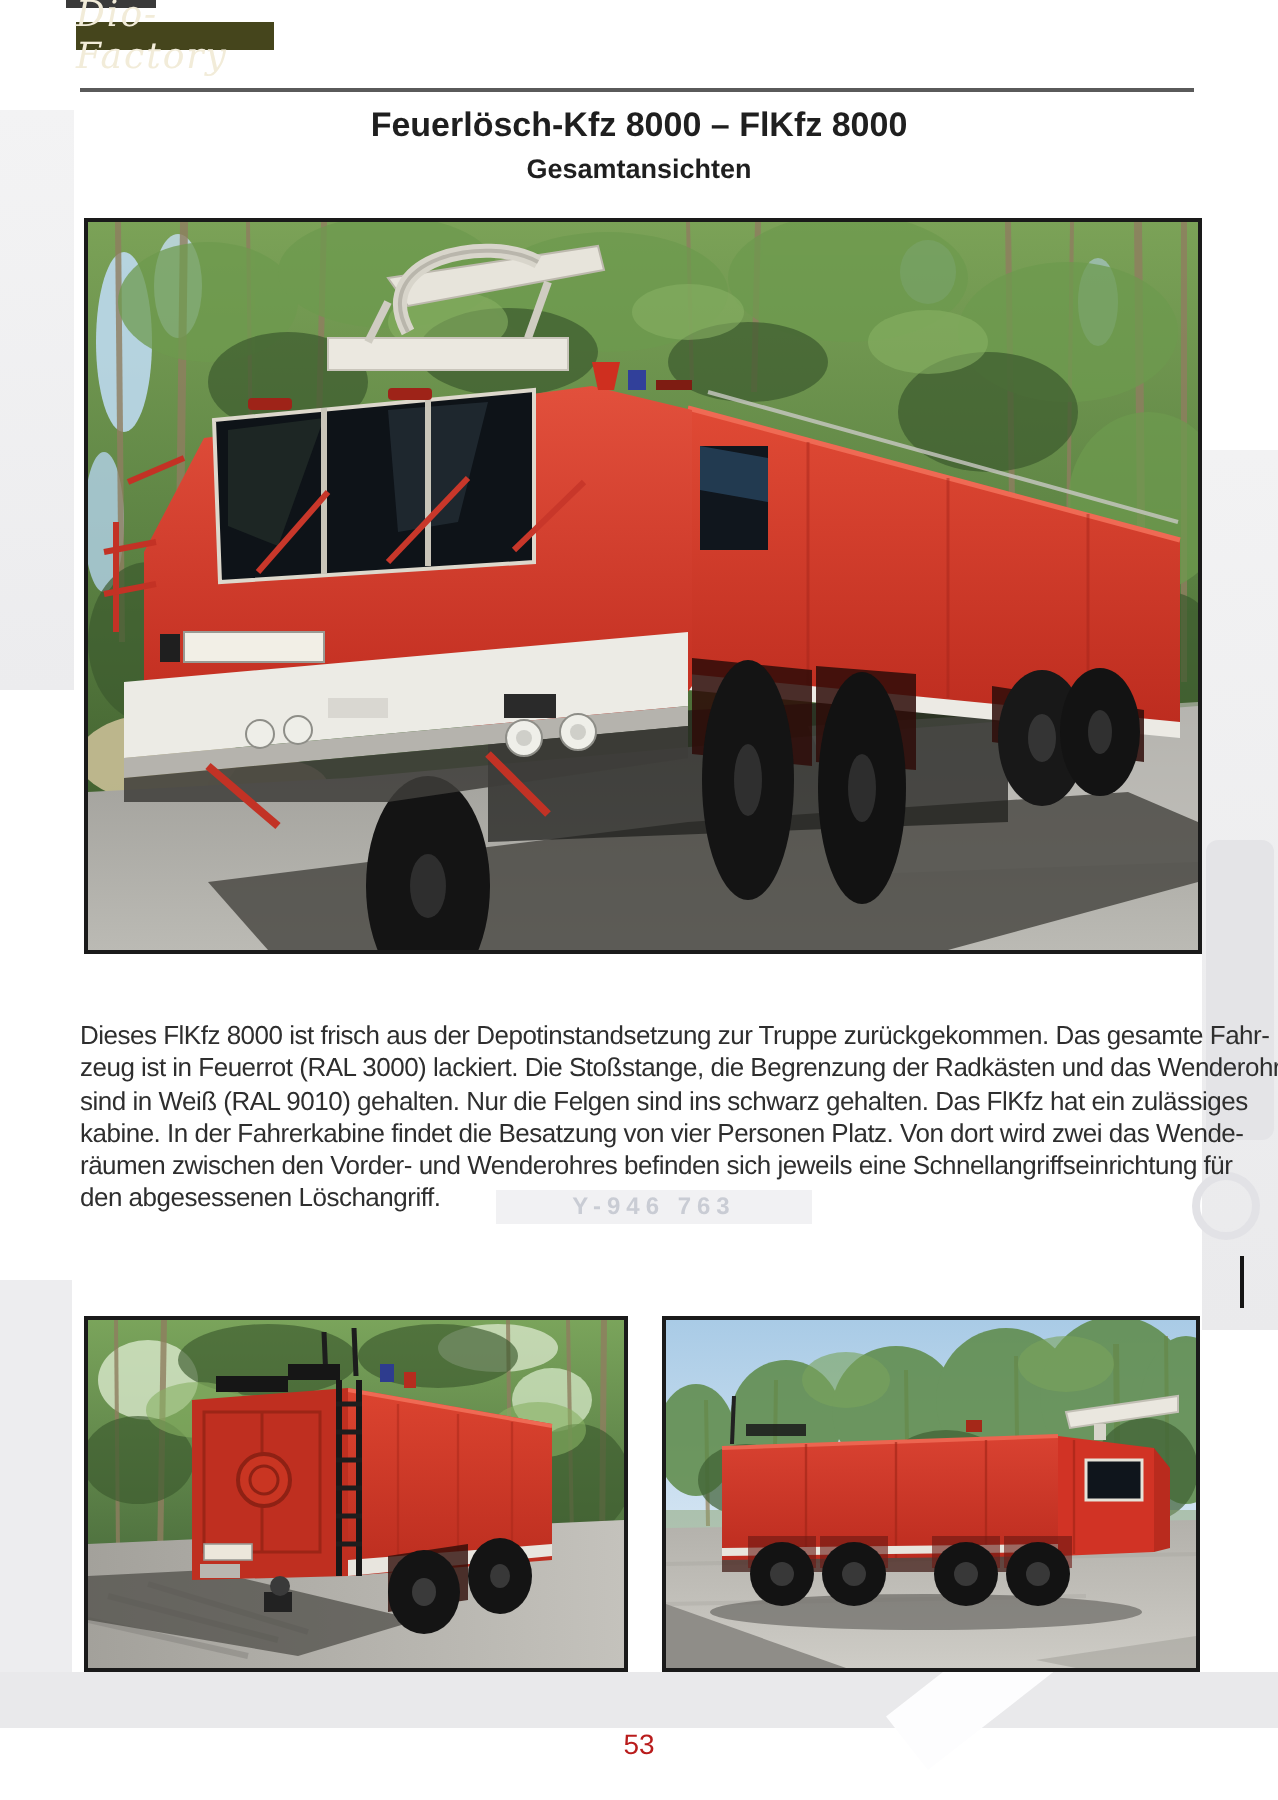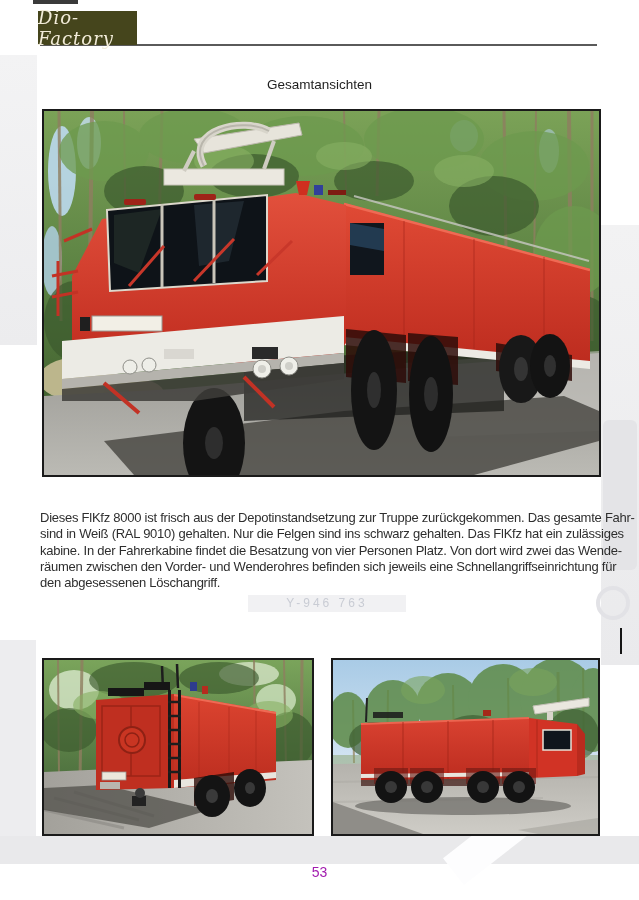--- a/index.html
+++ b/index.html
@@ -9,63 +9,64 @@
   .wm{position:absolute;z-index:0;}
   .wm-topmark{left:33px;top:0;width:45px;height:4px;background:#3a3a3a;}
   .wm-left-top{left:0;top:55px;width:37px;height:290px;background:linear-gradient(180deg,#f3f3f4,#ececee);}
   .wm-left-bot{left:0;top:640px;width:36px;height:224px;background:#ededef;}
   .wm-right{right:0;top:225px;width:38px;height:440px;background:linear-gradient(180deg,#f2f2f3,#eaeaec);}
   .wm-right-cab{right:2px;top:420px;width:34px;height:150px;background:#e4e4e7;border-radius:6px;}
   .wm-band{left:0;top:836px;width:639px;height:28px;background:#e9e9eb;}
   .wm-ribbon{left:445px;top:830px;width:80px;height:34px;background:#fdfdfe;transform:rotate(-38deg);}
   .wm-circle{left:596px;top:586px;width:26px;height:26px;border:4px solid #e2e2e6;border-radius:50%;}
   .wm-plate{left:248px;top:595px;width:158px;height:17px;background:#f1f1f3;
-            color:#c9ccd4;font-weight:normal;font-size:12px;letter-spacing:3px;text-align:center;line-height:17px;}
+            color:#c9ccd4;font-weight:bold;font-size:12px;letter-spacing:3px;text-align:center;line-height:17px;}
   .cursor-artifact{position:absolute;left:620px;top:628px;width:2px;height:26px;background:#151515;z-index:3;}
   
-  .logo{position:absolute;left:38px;top:11px;width:99px;height:34px;background:#45451c;z-index:2;
+  .logo{position:absolute;left:38px;top:11px;width:99px;height:14px;background:#45451c;z-index:2;
         color:#f2ecd9;display:flex;align-items:center;justify-content:center;
         font-family:"DejaVu Serif",serif;font-style:italic;font-size:18px;letter-spacing:1px;}
   .rule{position:absolute;left:40px;top:44px;width:557px;height:2px;background:#5a5a5a;z-index:1;}
   .title{position:absolute;left:0;right:0;top:53px;text-align:center;z-index:2;
          font-size:17px;font-weight:bold;color:#1f1f1f;}
   .subtitle{position:absolute;left:0;right:0;top:77px;text-align:center;z-index:2;
-            font-size:13.5px;font-weight:normal;color:#1f1f1f;}
+            font-size:13.5px;font-weight:bold;color:#1f1f1f;}
   
   .photo{position:absolute;border:2px solid #1a1a1a;background:#6f8a5a;box-sizing:border-box;z-index:2;}
   .photo svg{display:block;width:100%;height:100%;}
   .photo-main{left:42px;top:109px;width:559px;height:368px;}
   .photo-rear{left:42px;top:658px;width:272px;height:178px;}
   .photo-side{left:331px;top:658px;width:269px;height:178px;}
   
   .bodytext{position:absolute;left:40px;top:510px;z-index:2;color:#2e2e2e;
             font-size:13px;line-height:16.3px;letter-spacing:-0.25px;}
   .bodytext div{white-space:nowrap;}
   
   .pageno{position:absolute;left:0;right:0;top:864px;text-align:center;z-index:2;
-          font-size:14px;color:#a21caf;}
+          font-size:14px;color:#b91c1c;}
 </style>
 </head>
 <body>
 
 <div class="page">
 
   <div class="wm wm-topmark"></div>
   <div class="wm wm-left-top"></div>
   <div class="wm wm-left-bot"></div>
   <div class="wm wm-right"></div>
   <div class="wm wm-right-cab"></div>
   <div class="wm wm-band"></div>
   <div class="wm wm-ribbon"></div>
   <div class="wm wm-circle"></div>
   <div class="wm wm-plate">Y-946 763</div>
   <div class="cursor-artifact"></div>
 
   <div class="logo">Dio-Factory</div>
   <div class="rule"></div>
+  <div class="title">Feuerlösch-Kfz 8000 – FlKfz 8000</div>
   <div class="subtitle">Gesamtansichten</div>
 
   <div class="photo photo-main">
     <svg viewBox="0 0 555 364" preserveAspectRatio="none">
       <defs>
         <linearGradient id="forest" x1="0" y1="0" x2="0" y2="1">
           <stop offset="0" stop-color="#7ba257"></stop>
             <stop offset="0.6" stop-color="#597f41"></stop>
             <stop offset="1" stop-color="#41602f"></stop>
         </linearGradient>
@@ -205,20 +206,21 @@
         <circle cx="218" cy="258" r="4" fill="#cfcfc9"></circle>
       <circle cx="245" cy="255" r="9" fill="#efefe9" stroke="#8e8e88"></circle>
         <circle cx="245" cy="255" r="4" fill="#cfcfc9"></circle>
       <circle cx="86" cy="256" r="7" fill="#eeeee8" stroke="#8e8e88"></circle>
       <circle cx="105" cy="254" r="7" fill="#eeeee8" stroke="#8e8e88"></circle>
     </svg>
   </div>
 
   <div class="bodytext">
     <div>Dieses FlKfz 8000 ist frisch aus der Depotinstandsetzung zur Truppe zurückgekommen. Das gesamte Fahr-</div>
+    <div>zeug ist in Feuerrot (RAL 3000) lackiert. Die Stoßstange, die Begrenzung der Radkästen und das Wenderohr</div>
     <div>sind in Weiß (RAL 9010) gehalten. Nur die Felgen sind ins schwarz gehalten. Das FlKfz hat ein zulässiges</div>
     <div>kabine. In der Fahrerkabine findet die Besatzung von vier Personen Platz. Von dort wird zwei das Wende-</div>
     <div>räumen zwischen den Vorder- und Wenderohres befinden sich jeweils eine Schnellangriffseinrichtung für</div>
     <div>den abgesessenen Löschangriff.</div>
   </div>
 
   <div class="photo photo-rear">
     <svg viewBox="0 0 268 174" preserveAspectRatio="none">
       <defs>
         <linearGradient id="forest2" x1="0" y1="0" x2="0" y2="1">

